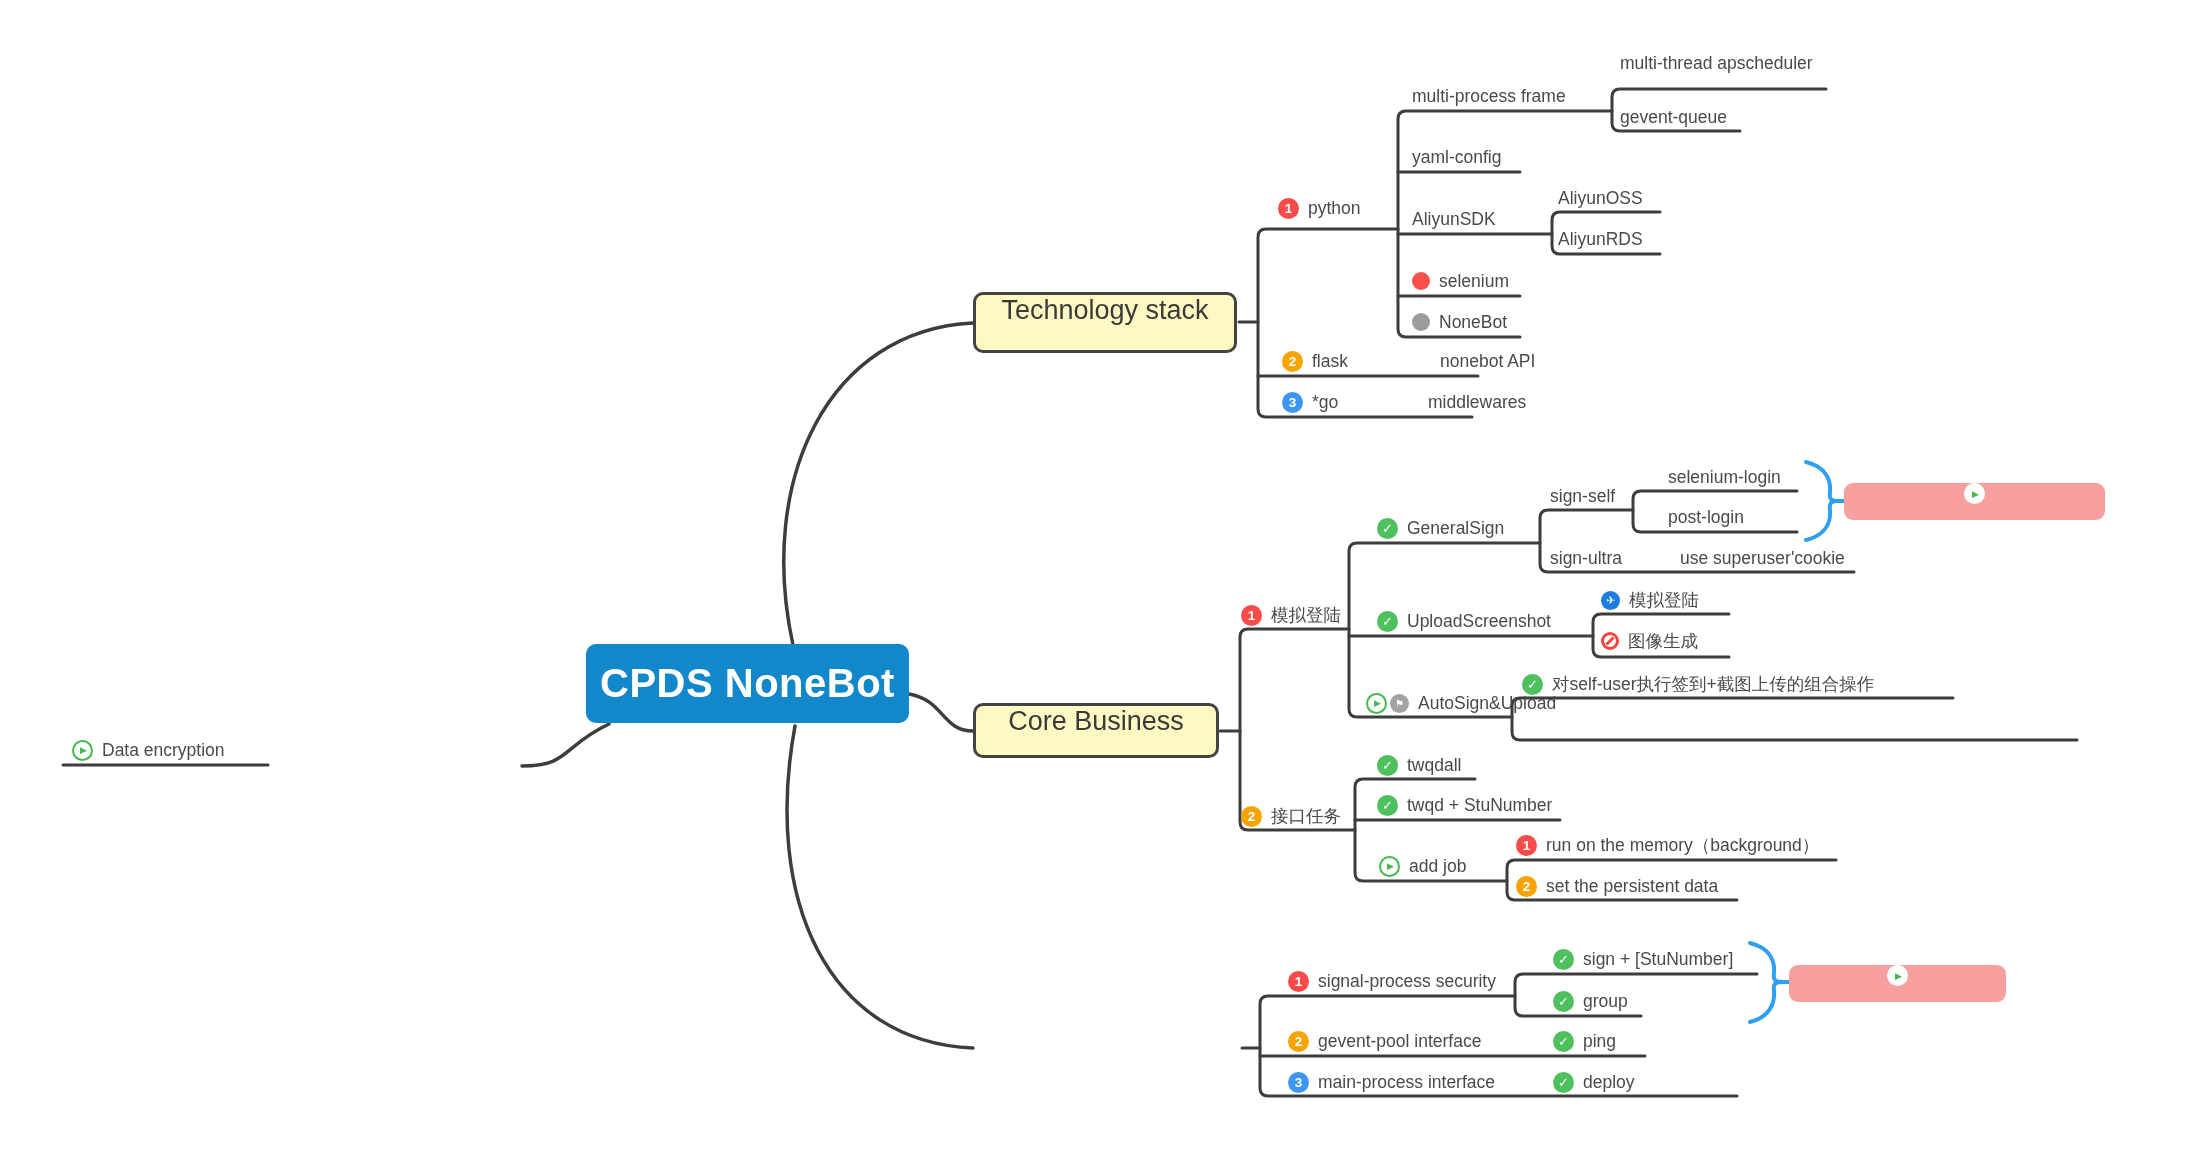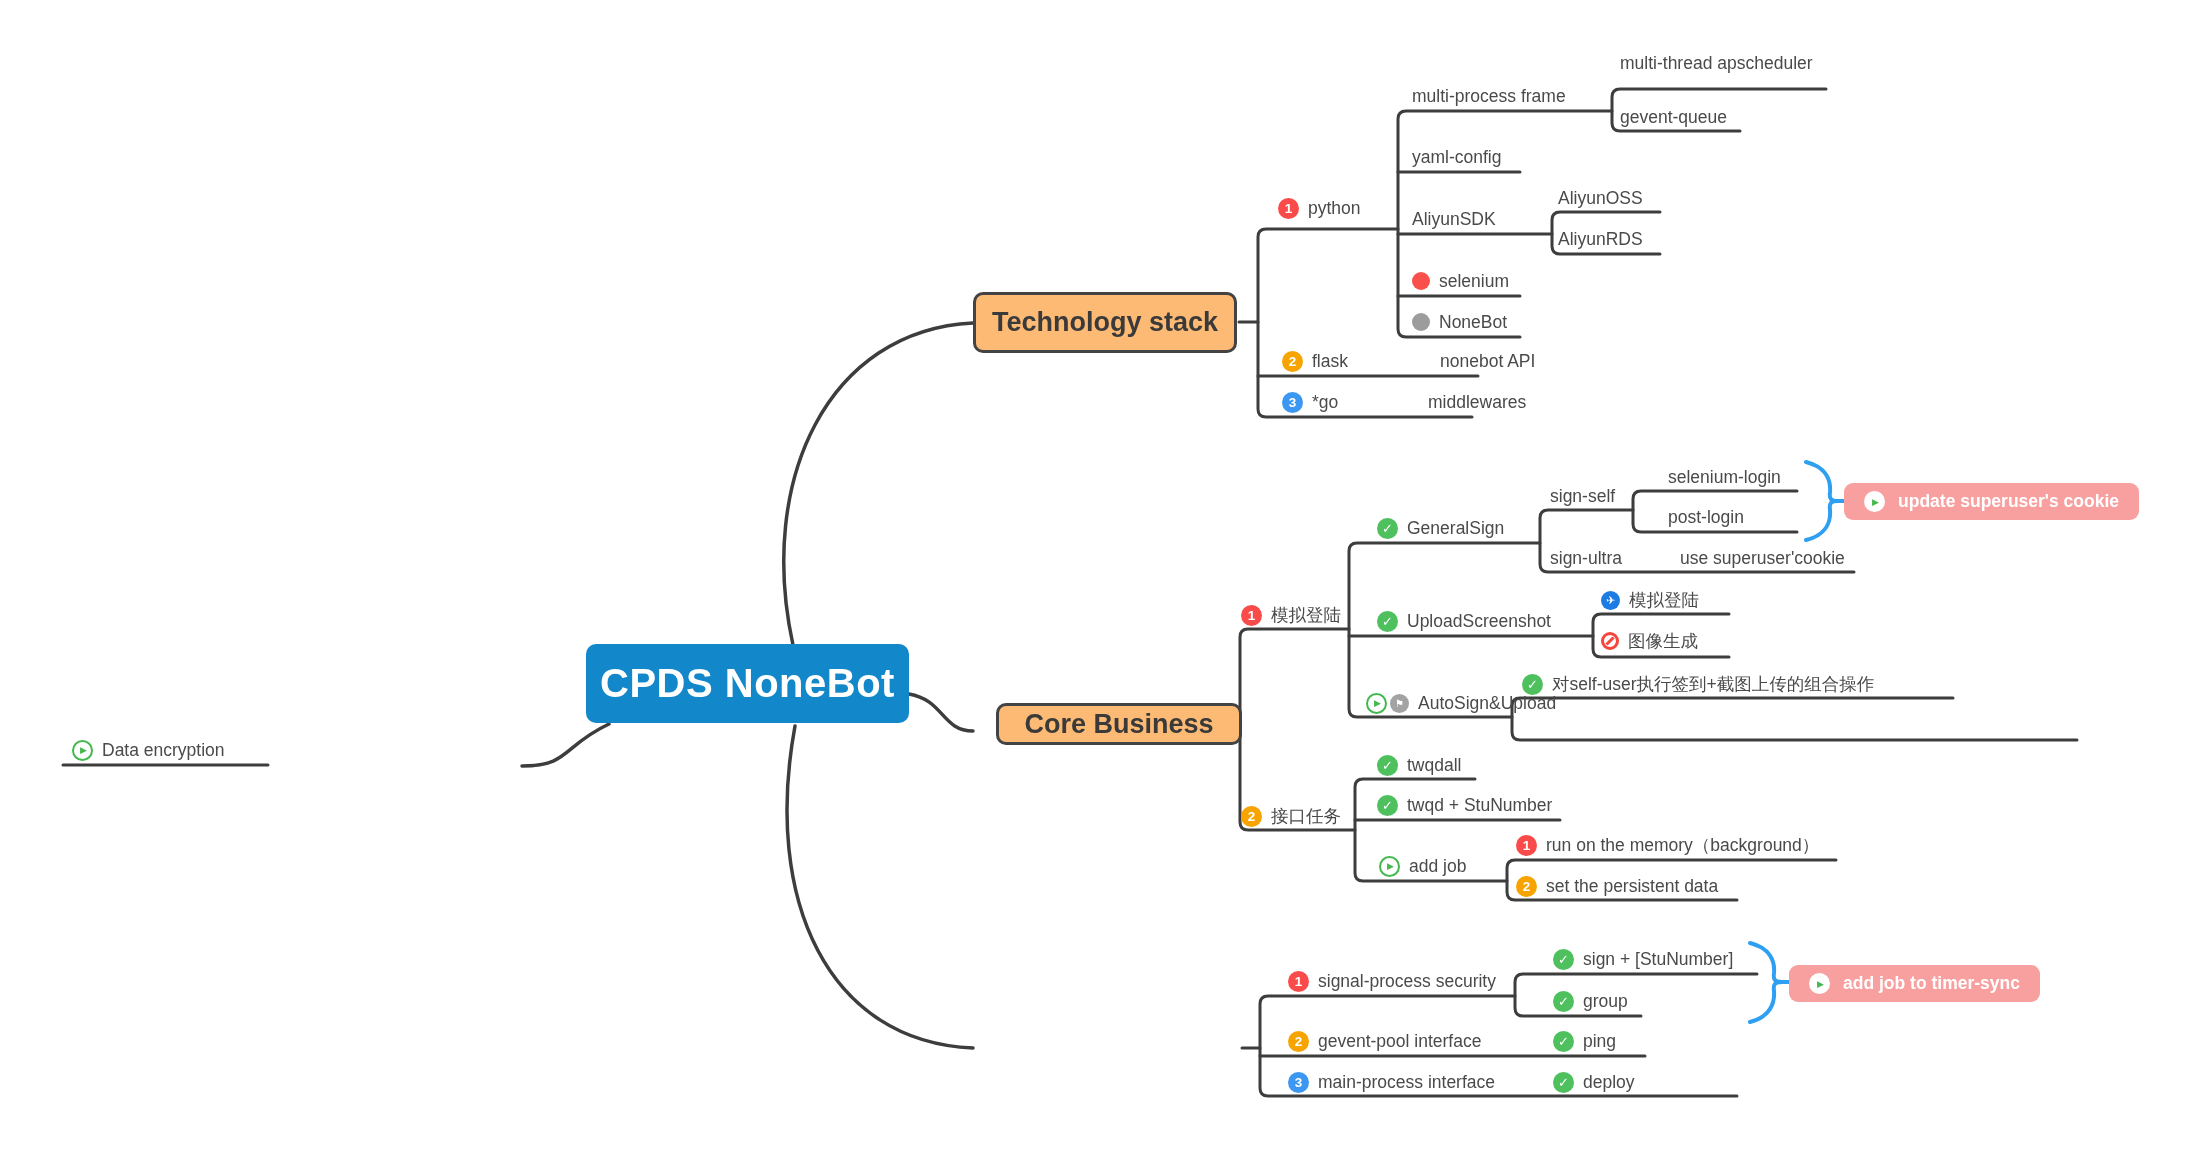--- a/index.html
+++ b/index.html
@@ -45,33 +45,33 @@
   .ic-plane::before{content:"✈";}
   .ic-ban{
     width:18px;height:18px;border-radius:50%;border:3px solid #f5453d;box-sizing:border-box;
     position:relative;background:#fff;flex:0 0 auto;
   }
   .ic-ban::after{
     content:"";position:absolute;left:50%;top:50%;width:3px;height:10px;background:#f5453d;
     transform:translate(-50%,-50%) rotate(45deg);
   }
   .branch-box{
-    position:absolute;background:#fdba74;border:3px solid #434343;border-radius:10px;box-sizing:border-box;
-    display:flex;align-items:center;justify-content:center;
-    font-size:27px;font-weight:700;color:#3a3a3a;white-space:nowrap;
+    position:absolute;background:#fef9c3;border:3px solid #434343;border-radius:10px;box-sizing:border-box;
+    display:flex;justify-content:center;
+    font-size:27px;font-weight:400;color:#3a3a3a;white-space:nowrap;
   }
   .root-box{
     position:absolute;background:#1287c9;border-radius:10px;
     display:flex;align-items:center;justify-content:center;
     font-size:40px;font-weight:700;color:#ffffff;white-space:nowrap;letter-spacing:0.5px;
   }
   .tag{
     position:absolute;background:#f89f9f;border-radius:9px;height:37px;
     display:flex;align-items:center;gap:13px;padding:0 20px;
-    color:#ffffff;font-weight:700;font-size:17.5px;white-space:nowrap;
+    color:#ffffff;font-weight:700;font-size:17.5px;white-space:nowrap;flex-direction:column;
   }
   .tag .ic-play{border-color:#ffffff;background:#ffffff;}
 </style>
 </head>
 <body>
 
 <div style="position:absolute;left:0;top:0;width:2186px;height:1162px;">
 
   <svg class="wires" width="2186" height="1162" viewBox="0 0 2186 1162">
     <g fill="none" stroke="#3d3d3d" stroke-width="3" stroke-linecap="round" stroke-linejoin="round">
@@ -112,21 +112,21 @@
       <path d="M 1782 982 L 1792 982"></path>
     </g>
   </svg>
 
   <div class="root-box" style="left:586px;top:644px;width:323px;height:79px">
     <span>CPDS NoneBot</span>
   </div>
   <div class="branch-box" style="left:973px;top:292px;width:264px;height:61px">
     <span>Technology stack</span>
   </div>
-  <div class="branch-box" style="left:996px;top:703px;width:246px;height:42px">
+  <div class="branch-box" style="left:973px;top:703px;width:246px;height:55px">
     <span>Core Business</span>
   </div>
 
   <div class="topic" style="left:72px;top:738px">
     <span class="ic-play"></span>
     <span class="t">Data encryption</span>
   </div>
 
   <div class="topic" style="left:1278px;top:196px">
     <span class="badge red">1</span>

